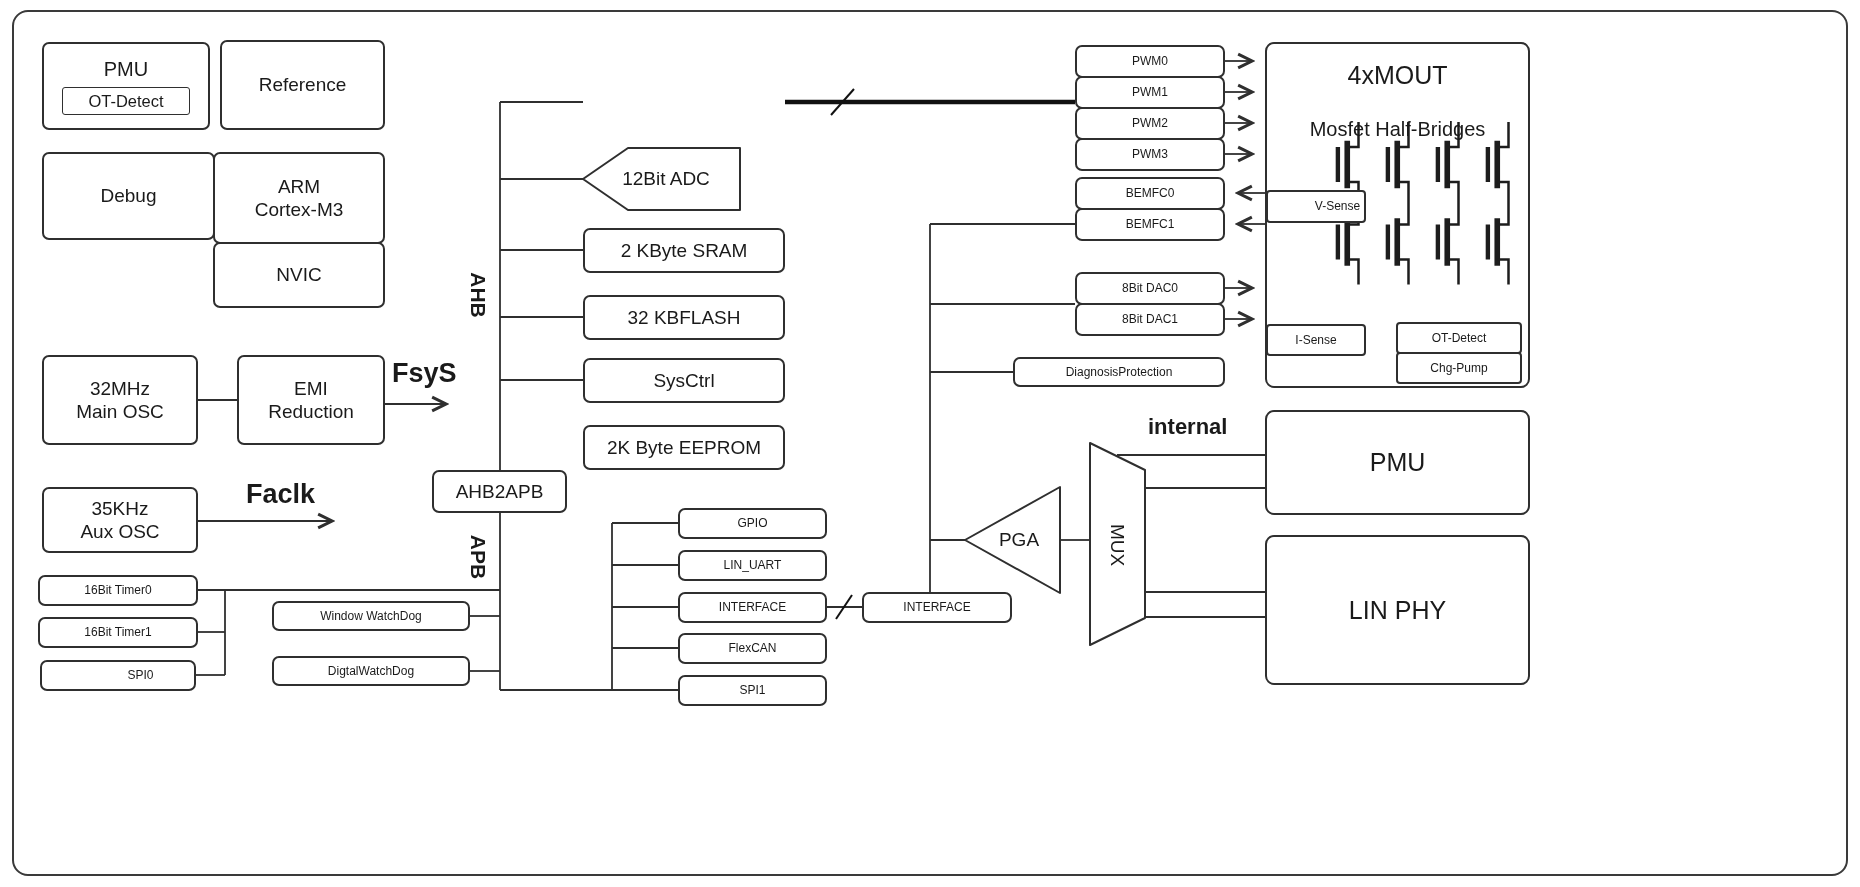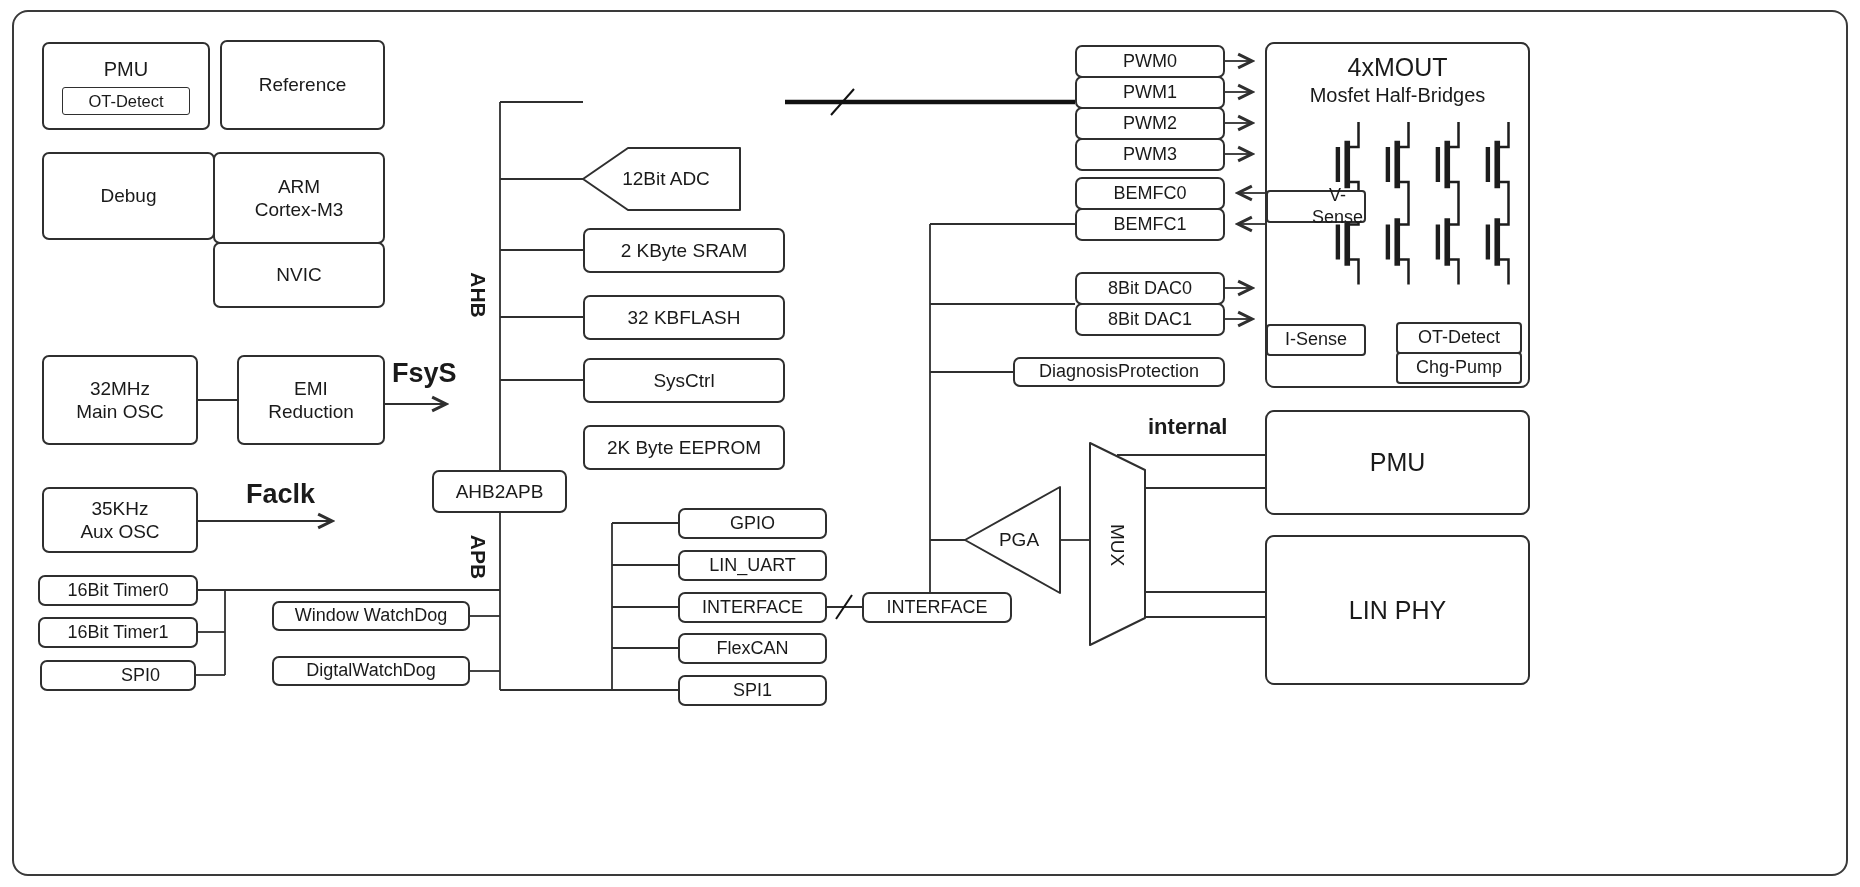--- a/index.html
+++ b/index.html
@@ -12,23 +12,23 @@
   .frame {
     position:absolute; left:12px; top:10px; width:1836px; height:866px;
     border:2px solid #3a3a3a; border-radius:16px; z-index:0;
   }
   svg.wires { position:absolute; left:0; top:0; z-index:1; }
   .box {
     position:absolute; background:#ffffff; border:2px solid #2f2f2f; border-radius:7px;
     display:flex; flex-direction:column; align-items:center; justify-content:center;
     text-align:center; font-size:19px; line-height:1.22; z-index:2;
   }
-  .box.sm { font-size:18px; }
+  .box.sm { font-size:12px; }
   .box.big { font-size:25px; border-radius:9px; }
-  .box.clear { background:transparent; justify-content:flex-start; padding-top:8px; }
+  .box.clear { background:transparent; justify-content:flex-start; padding-top:16px;gap:26px; }
   .subbox {
     border:1.6px solid #2f2f2f; border-radius:3px; background:#fff;
     width:128px; height:28px; display:flex; align-items:center; justify-content:center;
     font-size:16.5px;
   }
   .olabel { 
     position:absolute; z-index:2; display:flex; align-items:center; justify-content:center;
     font-size:19px; background:transparent;
   }
   .vlabel {

